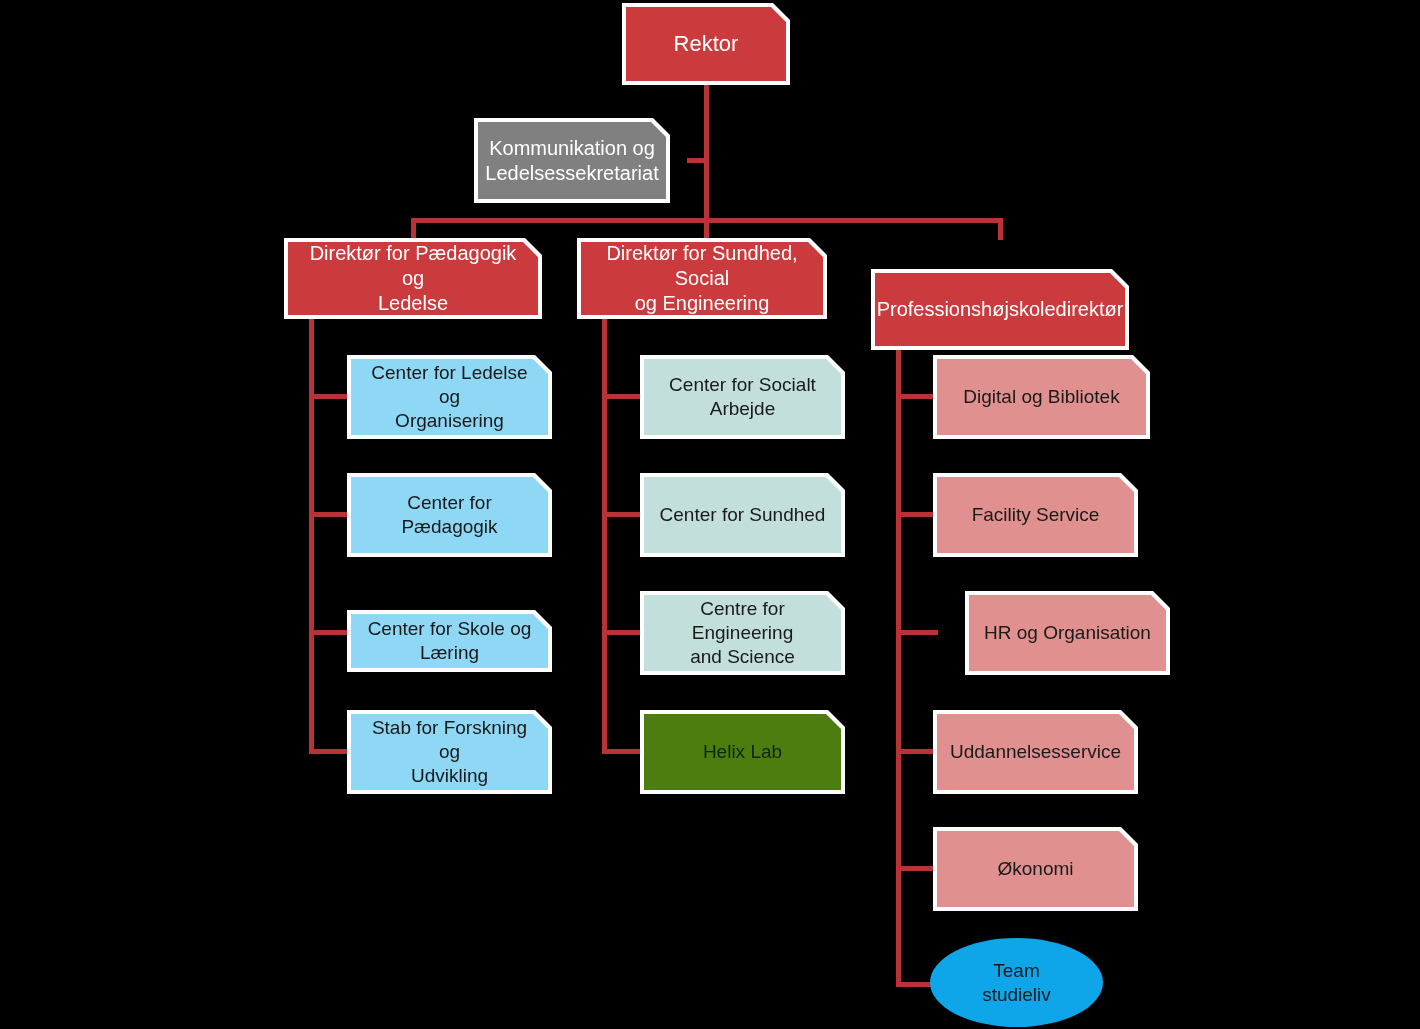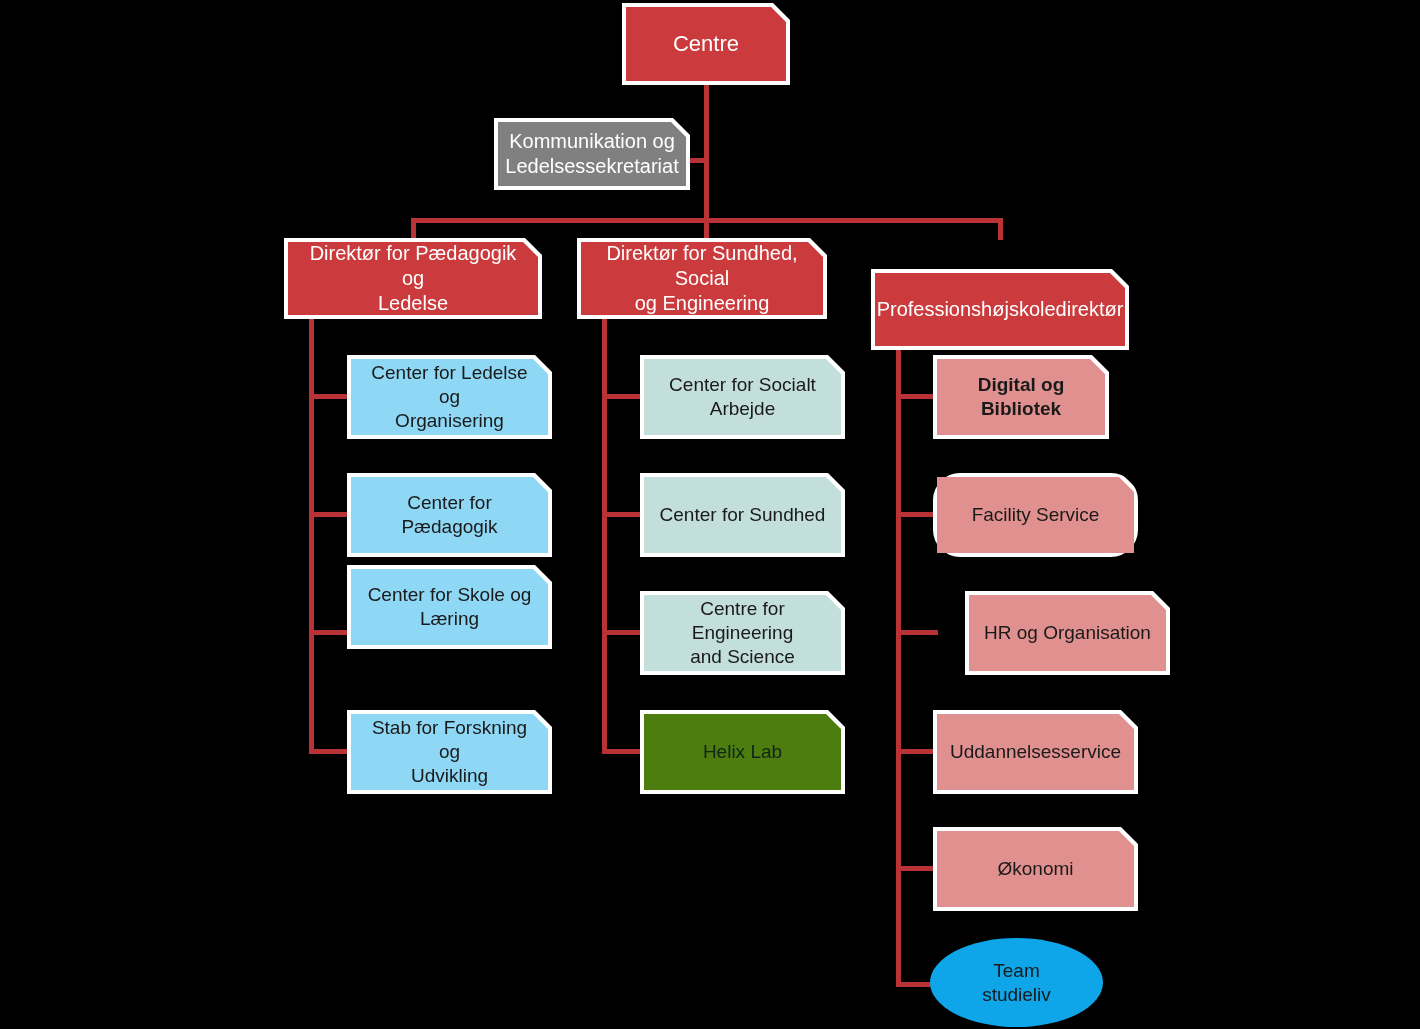--- a/index.html
+++ b/index.html
@@ -131,25 +131,25 @@
   <div class="conn conn-v" style="left:896px; top:318px; height:669px;"></div>
   <div class="conn conn-h" style="left:896px; top:394px; width:42px;"></div>
   <div class="conn conn-h" style="left:896px; top:512px; width:42px;"></div>
   <div class="conn conn-h" style="left:896px; top:630px; width:42px;"></div>
   <div class="conn conn-h" style="left:896px; top:749px; width:42px;"></div>
   <div class="conn conn-h" style="left:896px; top:866px; width:42px;"></div>
   <div class="conn conn-h" style="left:896px; top:982px; width:50px;"></div>
 
   <div class="node lvl-exec t-22" style="left:622px; top:3px; width:168px; height:82px;">
     <div class="inner">
-      <span class="label">Centre</span>
-    </div>
-  </div>
-
-  <div class="node lvl-staff t-20" style="left:494px; top:118px; width:196px; height:72px;padding-left:36px;">
+      <span class="label">Rektor</span>
+    </div>
+  </div>
+
+  <div class="node lvl-staff t-20" style="left:474px; top:118px; width:196px; height:85px;padding-left:36px;">
     <div class="inner">
       <span class="label">Kommunikation og
 Ledelsessekretariat</span>
     </div>
   </div>
 
   <div class="node lvl-exec t-20" style="left:284px; top:238px; width:258px; height:81px;">
     <div class="inner">
       <span class="label">Direktør for Pædagogik og
 Ledelse</span>
@@ -173,21 +173,21 @@
     <div class="inner">
       <span class="label">Center for Ledelse og
 Organisering</span>
     </div>
   </div>
   <div class="node col-blue t-19" style="left:347px; top:473px; width:205px; height:84px;">
     <div class="inner">
       <span class="label">Center for Pædagogik</span>
     </div>
   </div>
-  <div class="node col-blue t-19" style="left:347px; top:565px; width:205px; height:84px;">
+  <div class="node col-blue t-19" style="left:347px; top:610px; width:205px; height:62px;">
     <div class="inner">
       <span class="label">Center for Skole og
 Læring</span>
     </div>
   </div>
   <div class="node col-blue t-19" style="left:347px; top:710px; width:205px; height:84px;">
     <div class="inner">
       <span class="label">Stab for Forskning og
 Udvikling</span>
     </div>
@@ -209,26 +209,26 @@
       <span class="label">Centre for Engineering
 and Science</span>
     </div>
   </div>
   <div class="node col-green t-19" style="left:640px; top:710px; width:205px; height:84px;">
     <div class="inner">
       <span class="label">Helix Lab</span>
     </div>
   </div>
 
-  <div class="node col-pink t-19" style="left:933px; top:355px; width:176px; height:84px;font-weight:bold;">
+  <div class="node col-pink t-19" style="left:933px; top:355px; width:217px; height:84px;">
     <div class="inner">
       <span class="label">Digital og Bibliotek</span>
     </div>
   </div>
-  <div class="node col-pink t-19" style="left:933px; top:473px; width:205px; height:84px;border-radius:27px;">
+  <div class="node col-pink t-19" style="left:933px; top:473px; width:205px; height:84px;">
     <div class="inner">
       <span class="label">Facility Service</span>
     </div>
   </div>
   <div class="node col-pink t-19" style="left:933px; top:591px; width:205px; height:84px;margin-left:32px;">
     <div class="inner">
       <span class="label">HR og Organisation</span>
     </div>
   </div>
   <div class="node col-pink t-19" style="left:933px; top:710px; width:205px; height:84px;">

